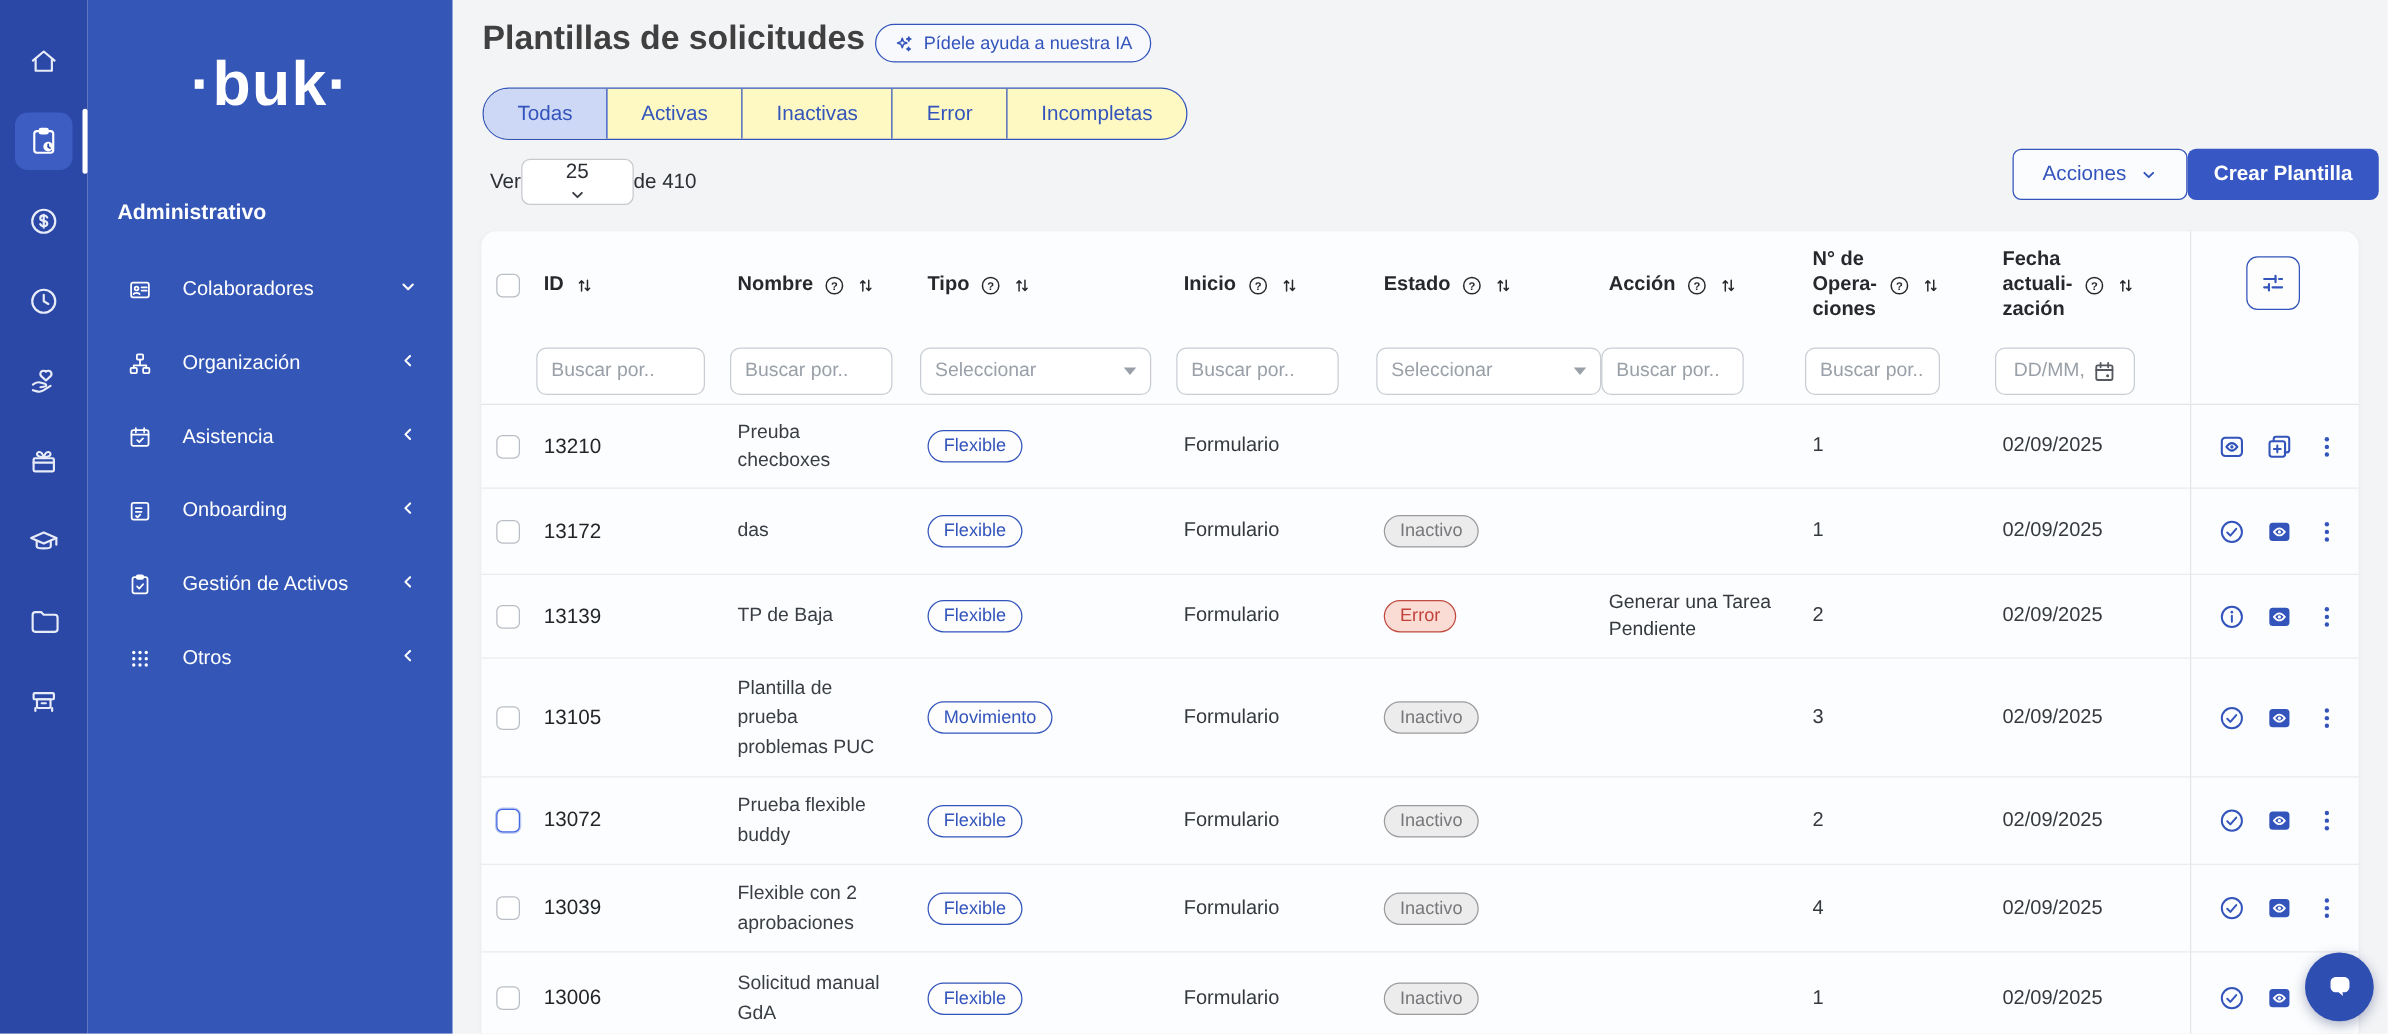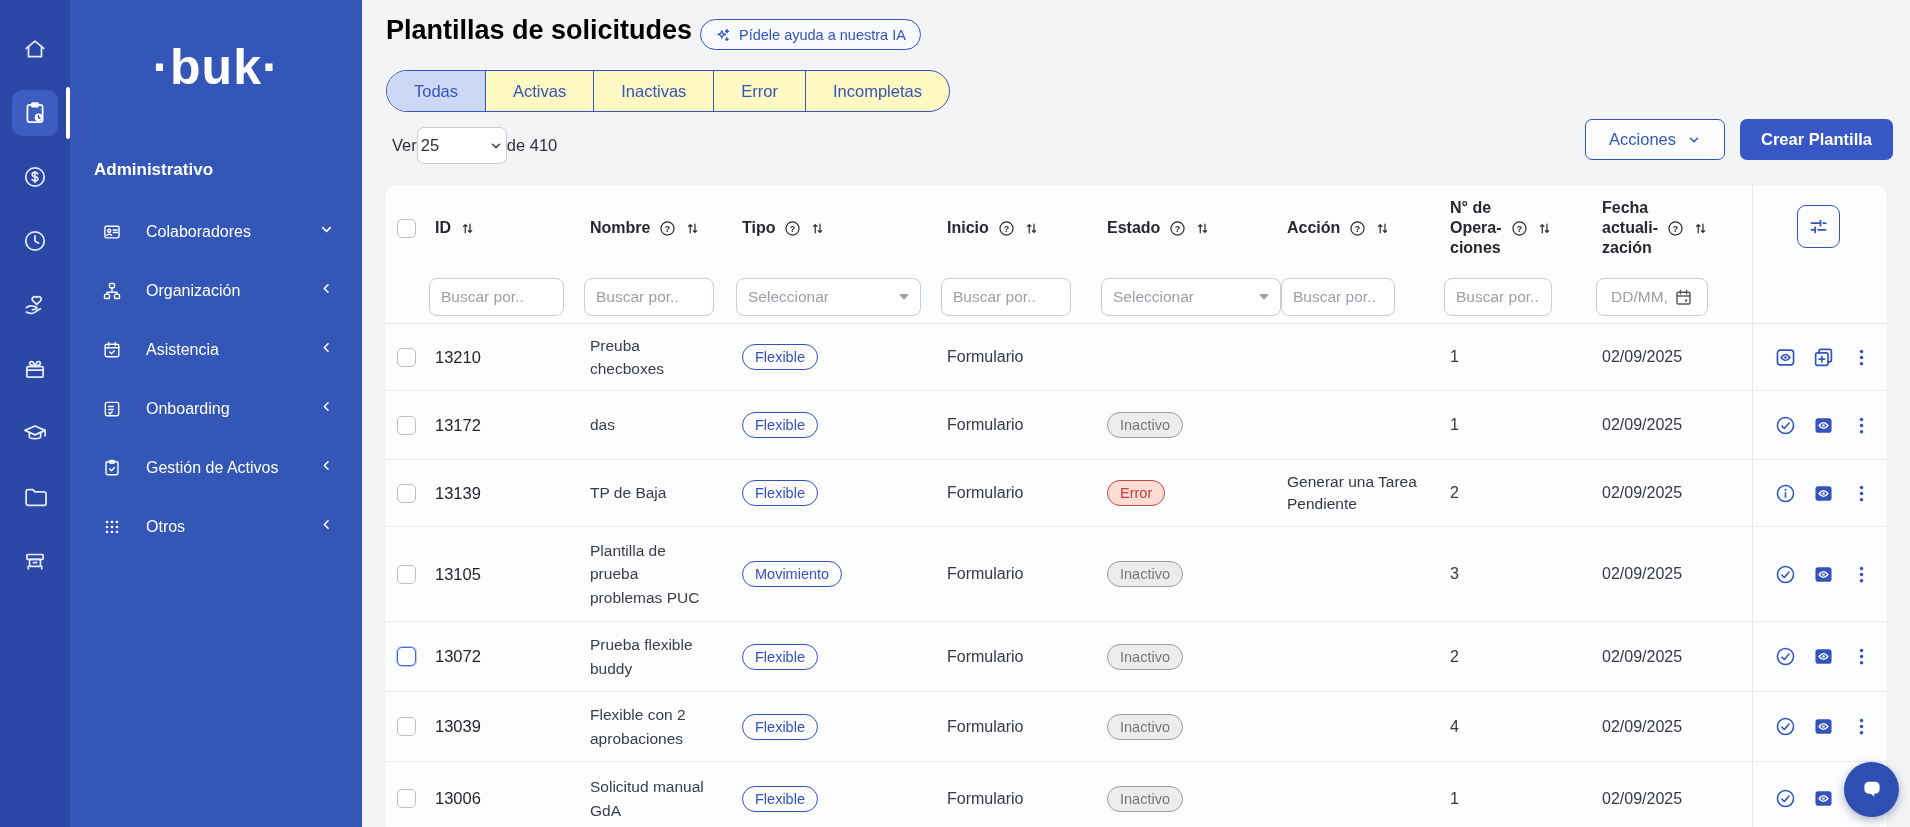--- a/index.html
+++ b/index.html
@@ -36,41 +36,41 @@
   .logo { text-align:center; margin-top:38px; font-size:50px; font-weight:600; letter-spacing:1px; }
   .section-label { margin:64px 0 0 24px; font-size:17px; font-weight:700; }
   .menu { margin-top:22px; }
   .menu-item { display:flex; align-items:center; height:59px; padding:0 28px 0 32px; font-size:16px; cursor:pointer; }
   .mi-icon { width:20px; height:20px; margin-right:24px; flex:0 0 auto; }
   .mi-icon svg { width:20px; height:20px; }
   .mi-label { flex:1 1 auto; white-space:nowrap; }
   .mi-chevron svg { width:15px; height:15px; }
   
   .main { position:absolute; left:362px; top:0; right:0; height:827px; }
-  .page-title { position:absolute; left:24px; top:15px; font-size:27px; font-weight:700; color:#000000; }
+  .page-title { position:absolute; left:24px; top:15px; font-size:27px; font-weight:700; color:#404040; }
   .ai-chip {
     position:absolute; left:338px; top:19px; height:31px; border:1.5px solid #3354bb;
     border-radius:17px; color:#3354bb; background:#f8f9fd; font-size:14.5px;
     display:flex; align-items:center; gap:8px; padding:0 14px; cursor:pointer;
   }
   .ai-chip svg { width:16px; height:16px; }
   .tabs {
     position:absolute; left:24px; top:70px; height:42px; display:flex;
     border:1.5px solid #3354bb; border-radius:21px; background:#fef9c3; overflow:hidden;
   }
   .tab { padding:0 27px; display:flex; align-items:center; color:#3354bb; font-size:16.5px; border-right:1.5px solid #3354bb; cursor:pointer; white-space:nowrap; }
   .tab:last-child { border-right:none; }
   .tab.selected { background:#cdd8f7; font-weight:400; }
   .view-row { position:absolute; left:30px; top:127px; display:flex; align-items:center; font-size:16.5px; color:#2c2f33; }
   .page-size {
     width:90px; height:37px; border:1px solid #c6c9ce; border-radius:7px; background:#fff;
-    display:flex; align-items:center; justify-content:space-between; padding:0 3px; cursor:pointer; color:#2c2f33;
+    display:flex; align-items:center; justify-content:space-between; padding:0 20px; cursor:pointer; color:#2c2f33;flex-direction:column;
   }
   .page-size svg { width:14px; height:14px; color:#3a3e44; }
-  .toolbar { position:absolute; right:17px; top:119px; display:flex; gap:15px; }
+  .toolbar { position:absolute; right:7px; top:119px; display:flex; }
   .btn-outline {
     height:41px; border:1.5px solid #3354bb; border-radius:7px; background:#fbfcfe;
     color:#3354bb; font-size:16.5px; display:flex; align-items:center; gap:11px; padding:0 23px; cursor:pointer;
   }
   .btn-outline svg { width:14px; height:14px; }
   .btn-primary {
     height:41px; border:none; border-radius:7px; background:#3757c5; color:#fff;
     font-size:16.5px; font-weight:700; display:flex; align-items:center; padding:0 21px; cursor:pointer;
   }
   

